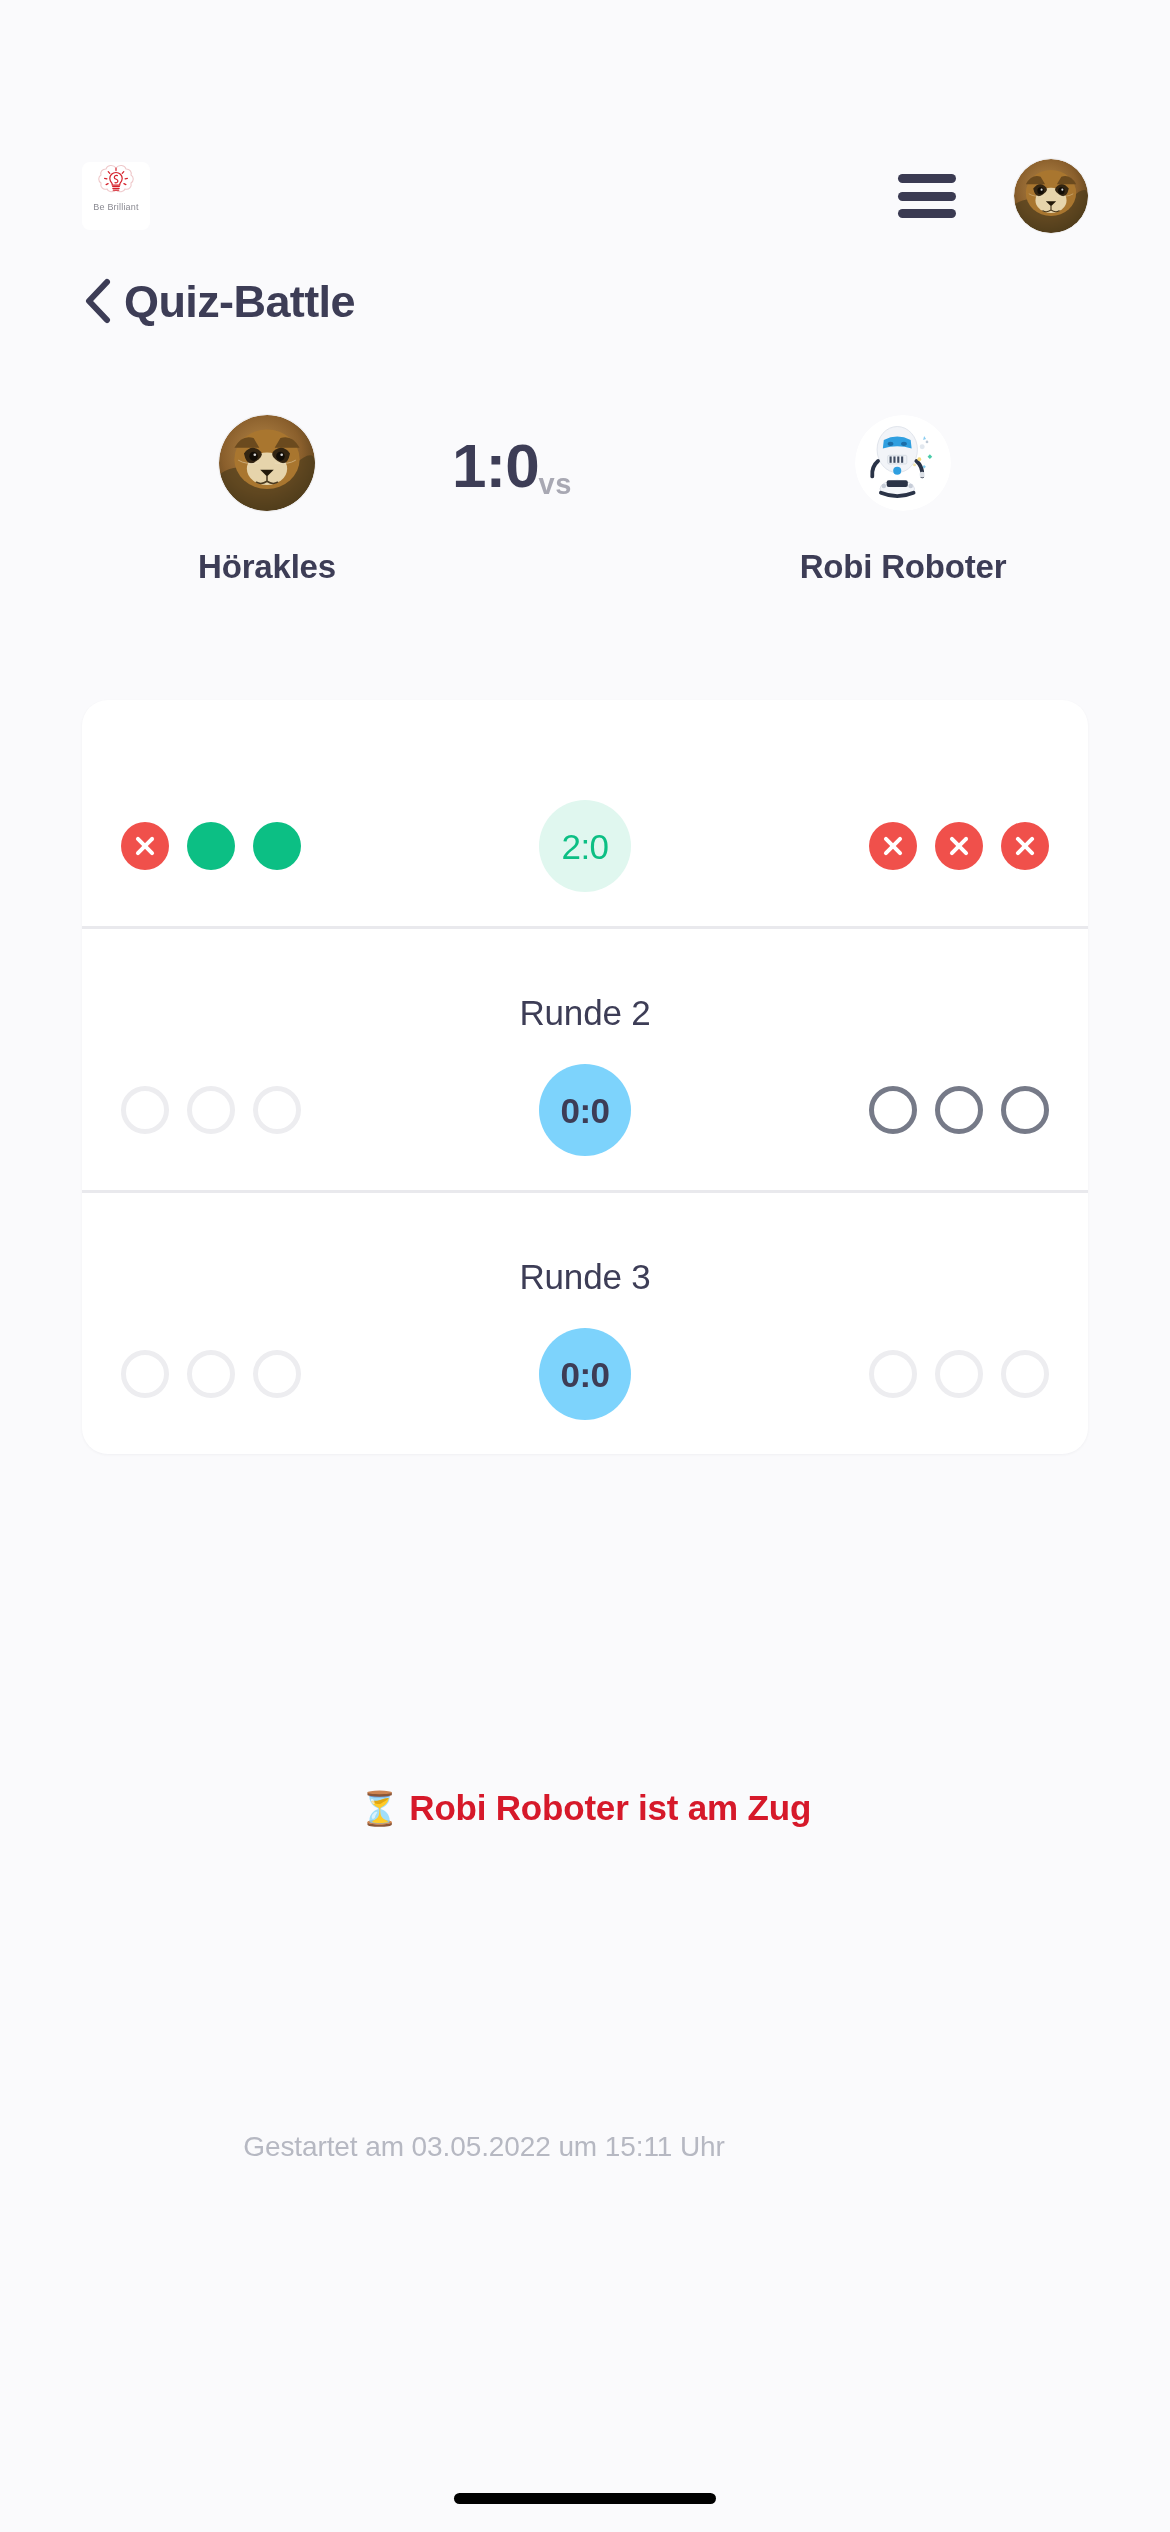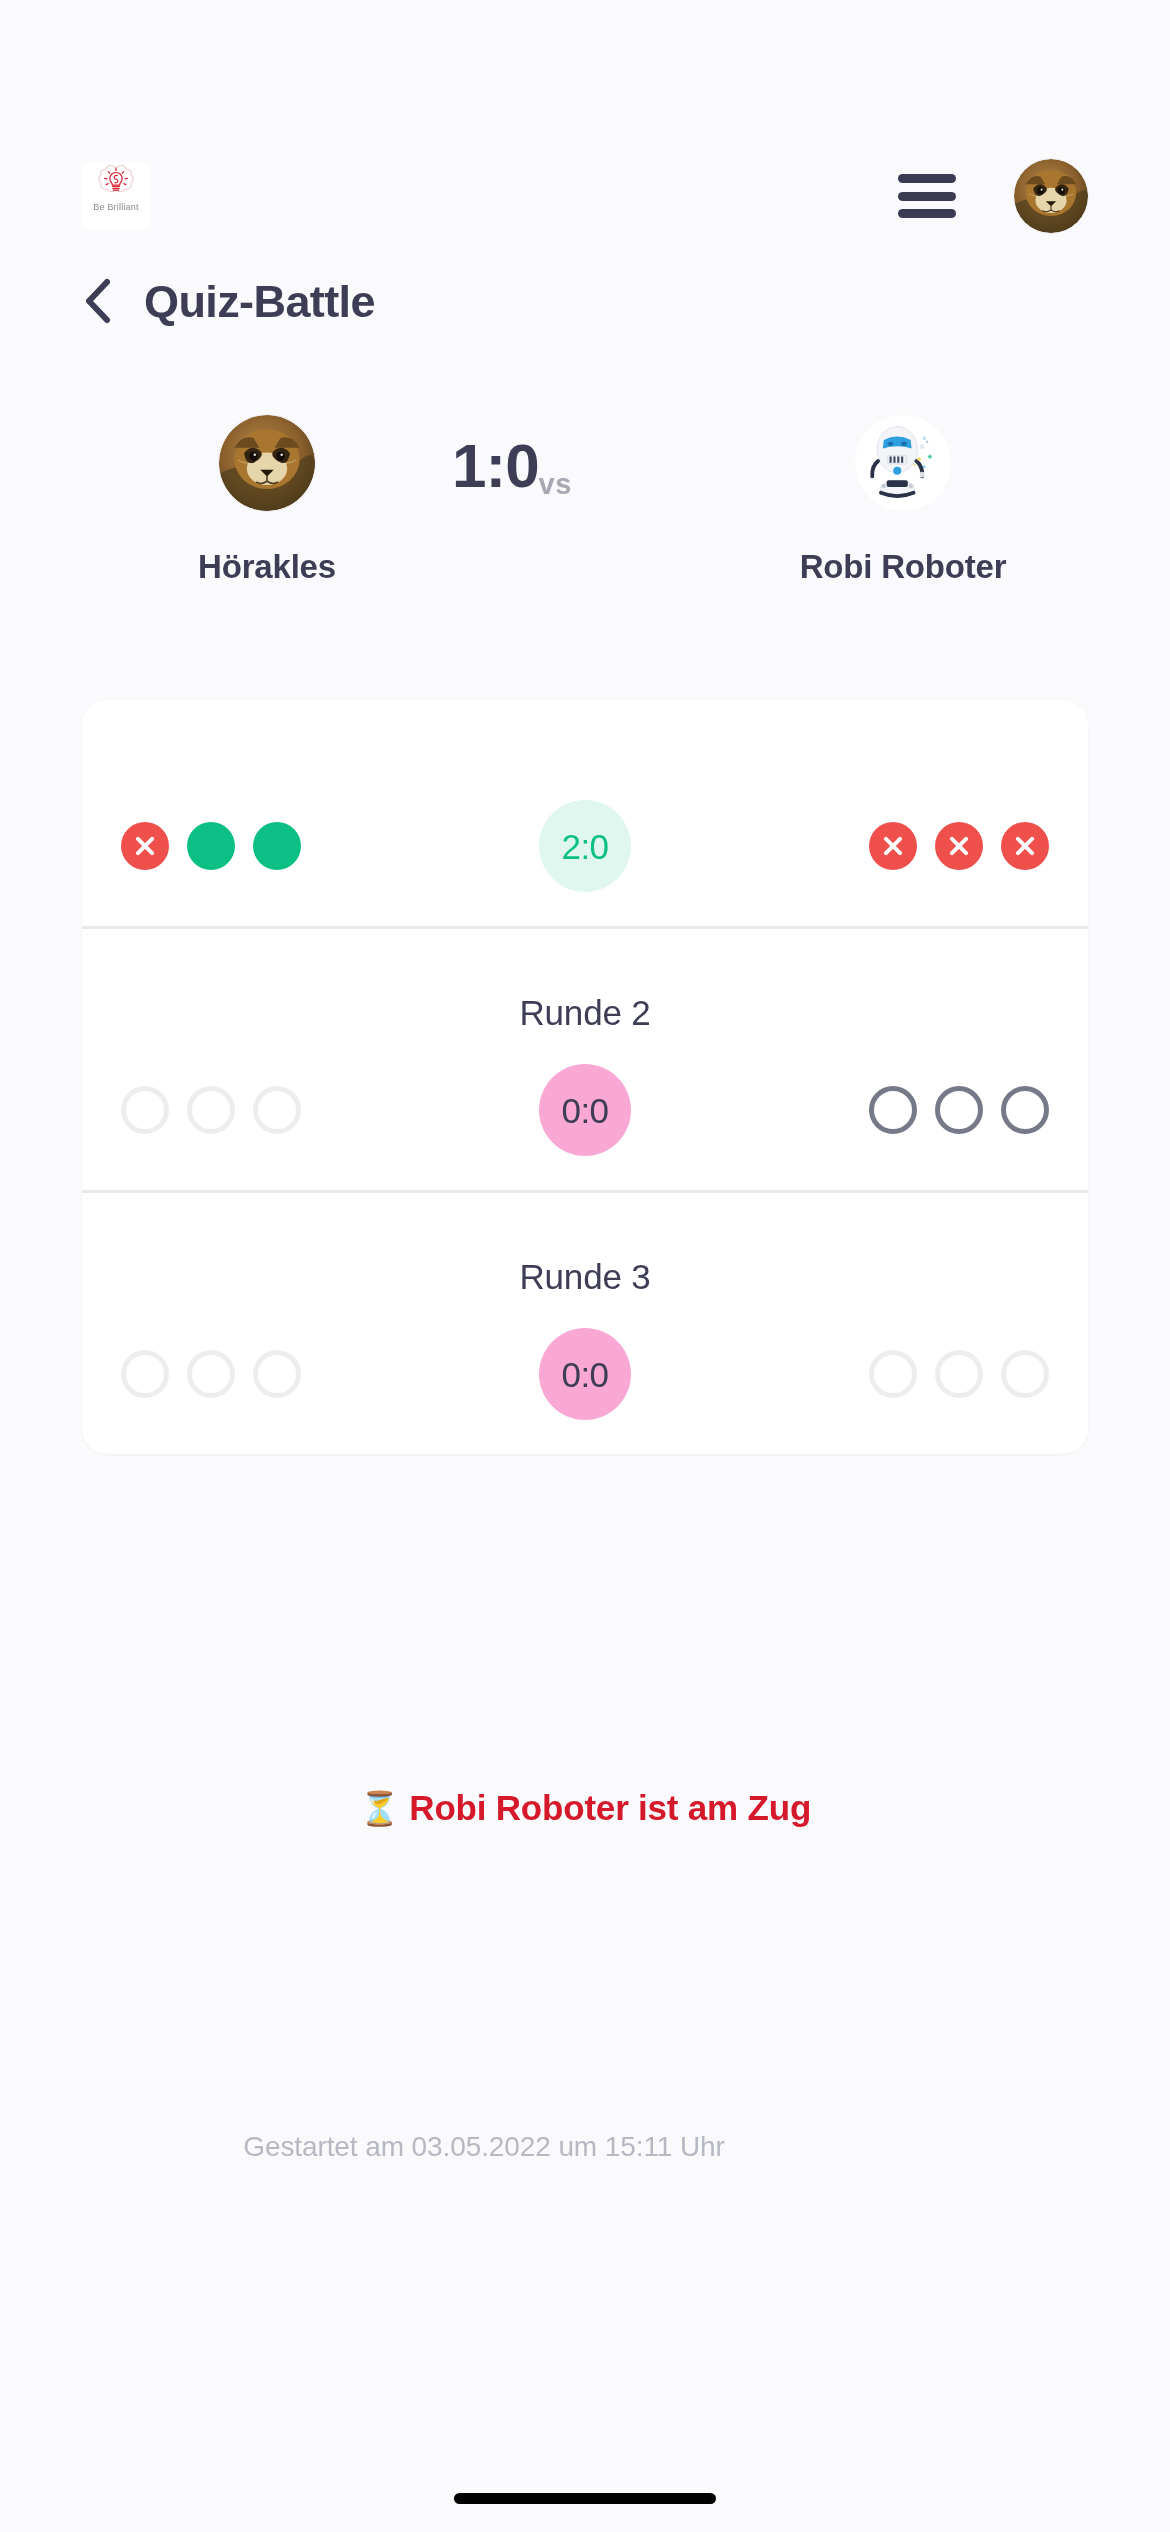--- a/index.html
+++ b/index.html
@@ -32,21 +32,21 @@
   }
   .hamburger span { display:block; height:9px; border-radius:6px; background:#3a3a52; }
   .avatar-top {
     width:74px; height:74px; border-radius:50%; overflow:hidden; flex:none;
     box-shadow:0 0 0 1px rgba(0,0,0,.05);
   }
   .avatar-top svg, .avatar-big svg { display:block; width:100%; height:100%; }
 
   
   .page-head {
-    position:absolute; top:278px; left:82px; display:flex; align-items:center; gap:32px;
+    position:absolute; top:278px; left:82px; display:flex; align-items:center; gap:12px;
   }
   .back-chevron { width:30px; height:46px; flex:none; }
   .back-chevron svg { display:block; }
   .page-title {
     font-size:45px; font-weight:700; color:#3d3d56; letter-spacing:-.6px; line-height:1;
   }
 
   
   .versus {
     position:absolute; top:415px; left:82px; width:1006px; height:250px;
@@ -99,21 +99,21 @@
   .dot.empty  { border:5px solid #ededf0; }
   .dot.pending{ border:5px solid #767a88; }
 
   .round-score-wrap { flex:1; display:flex; justify-content:center; }
   .round-score {
     width:92px; height:92px; border-radius:50%;
     display:flex; align-items:center; justify-content:center;
     font-size:35px; font-weight:500; letter-spacing:-.5px; line-height:1;
   }
   .round-score.win  { background:#e0f7ef; color:#0cbf84; }
-  .round-score.idle { background:#f9a8d4; color:#3d3d56; }
+  .round-score.idle { background:#7dd3fc; color:#3d3d56;font-weight:bold; }
 
   
   .status {
     position:absolute; top:1790px; left:0; width:1170px; text-align:center;
   }
   .status-main {
     font-size:35px; font-weight:700; color:#d6192a; letter-spacing:-.2px; line-height:1;
   }
   .status-sub {
     margin-top:21px; font-size:30px; font-weight:700; color:#d6192a;

